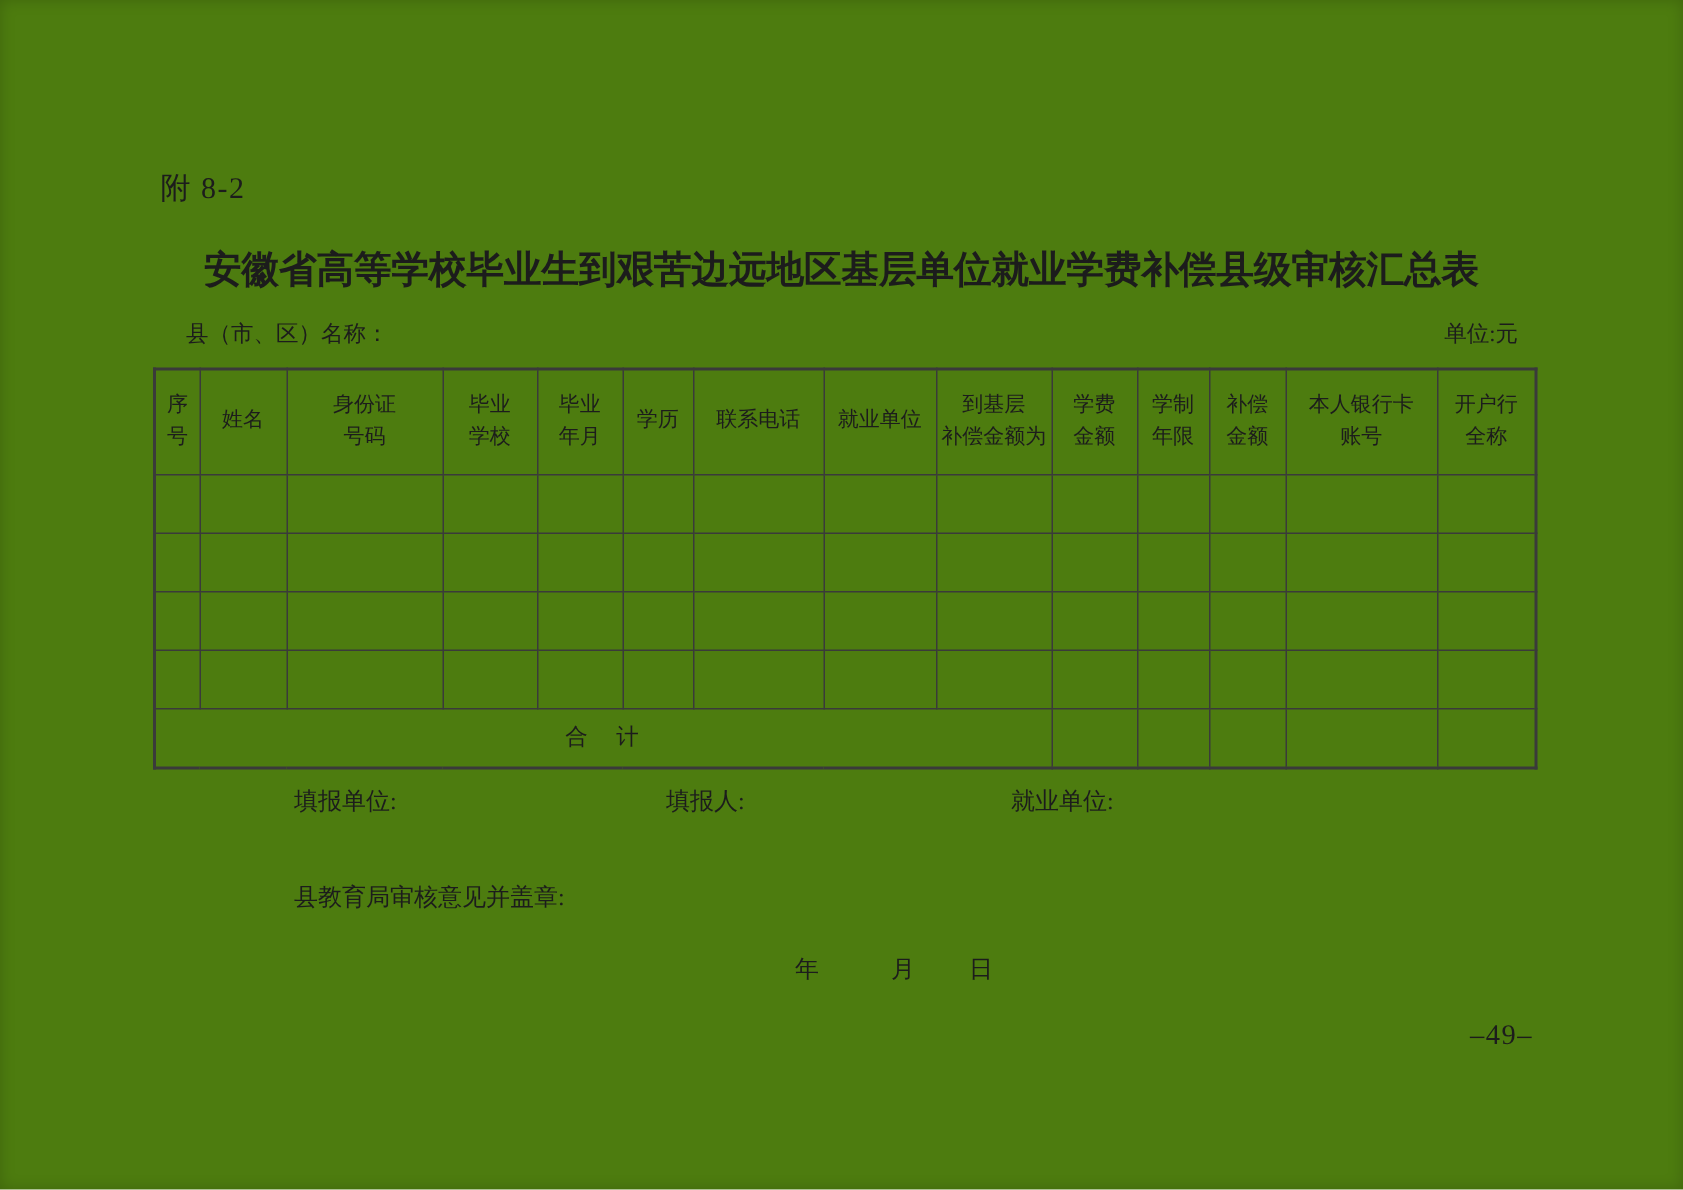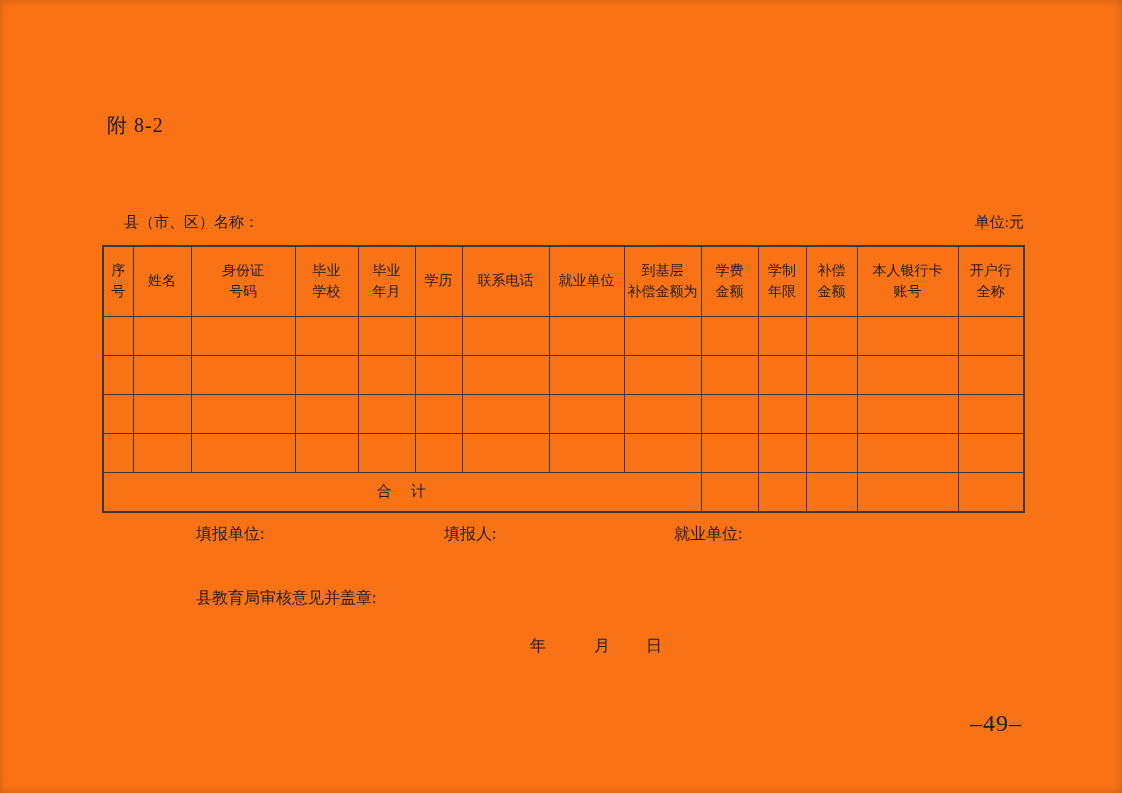--- a/index.html
+++ b/index.html
@@ -4,21 +4,21 @@
 <style>
   html, body {
     margin: 0;
     padding: 0;
     background: #ffffff;
   }
   .page {
     position: relative;
     width: 1122px;
     height: 793px;
-    background: #f97316;
+    background: #4d7c0f;
     font-family: "Liberation Serif", "DejaVu Serif", serif;
     color: #1c1c1c;
     overflow: hidden;
     text-decoration: underline;
   }
   .page::after {
     content: "";
     position: absolute;
     inset: 0;
     pointer-events: none;
@@ -43,21 +43,21 @@
     white-space: nowrap;
   }
   .meta-row {
     position: absolute;
     left: 103px;
     top: 213px;
     width: 921px;
     font-size: 15px;
   }
   .region-label { position: absolute; left: 5px; top: 0; white-space: nowrap; margin-left: 16px; }
-  .unit-label   { position: absolute; right: 0; top: 0; white-space: nowrap; }
+  .unit-label   { position: absolute; right: 12px; top: 0; white-space: nowrap; }
 
   table.summary-table {
     position: absolute;
     left: 102px;
     top: 245px;
     border-collapse: collapse;
     table-layout: fixed;
     width: 921px;
     border: 2px solid #3a3a3a;
     font-size: 14px;
@@ -101,32 +101,33 @@
     height: 14px;
     border-bottom: 1px solid #222;
     vertical-align: baseline;
   }
   .blank-count  { width: 38px; margin-left: 6px; margin-right: 1px; }
   .blank-amount { width: 42px; margin-left: 1px; margin-right: 1px; }
 
   .page-number {
     position: absolute;
     right: 100px;
-    top: 710px;
-    font-size: 24px;
+    top: 680px;
+    font-size: 19px;
     letter-spacing: 1px;
   }
 </style>
 </head>
 <body>
 
 <div class="page">
 
   <div class="attachment-label">附 8-2</div>
 
+  <div class="doc-title">安徽省高等学校毕业生到艰苦边远地区基层单位就业学费补偿县级审核汇总表</div>
 
   <div class="meta-row">
     <span class="region-label">县（市、区）名称：</span>
     <span class="unit-label">单位:元</span>
   </div>
 
   <table class="summary-table">
     <colgroup>
       <col style="width:30px">
         <col style="width:58px">

